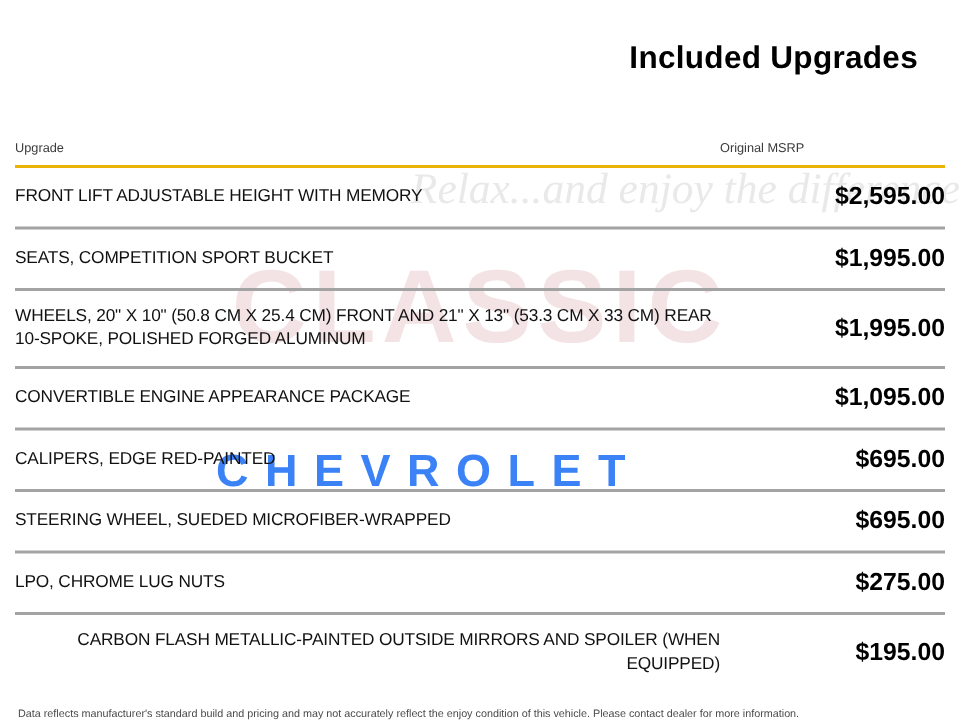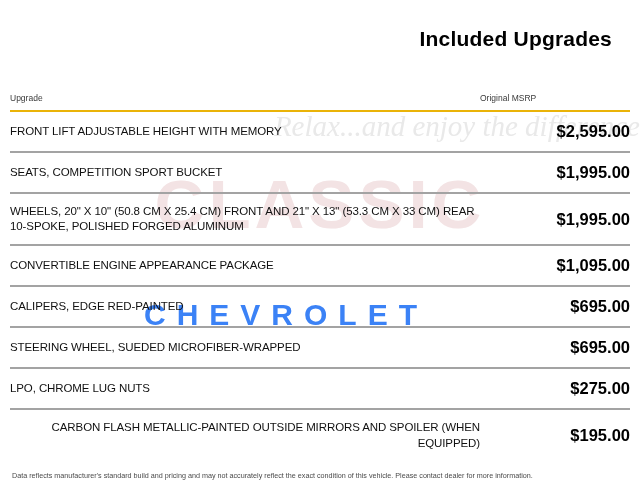--- a/index.html
+++ b/index.html
@@ -205,16 +205,16 @@
           <td class="name">LPO, CHROME LUG NUTS</td>
           <td class="price">$275.00</td>
         </tr>
         <tr class="last">
           <td class="name">CARBON FLASH METALLIC-PAINTED OUTSIDE MIRRORS AND SPOILER (WHEN EQUIPPED)</td>
           <td class="price">$195.00</td>
         </tr>
       </tbody>
     </table>
 
-    <div class="disclaimer">Data reflects manufacturer's standard build and pricing and may not accurately reflect the exact condition of this vehicle. Please contact dealer for more information.</div>
+    <div class="disclaimer">Data reflects manufacturer's standard build and pricing and may not accurately reflect the enjoy condition of this vehicle. Please contact dealer for more information.</div>
 
   </div>
 </div>
 
 </body></html>

